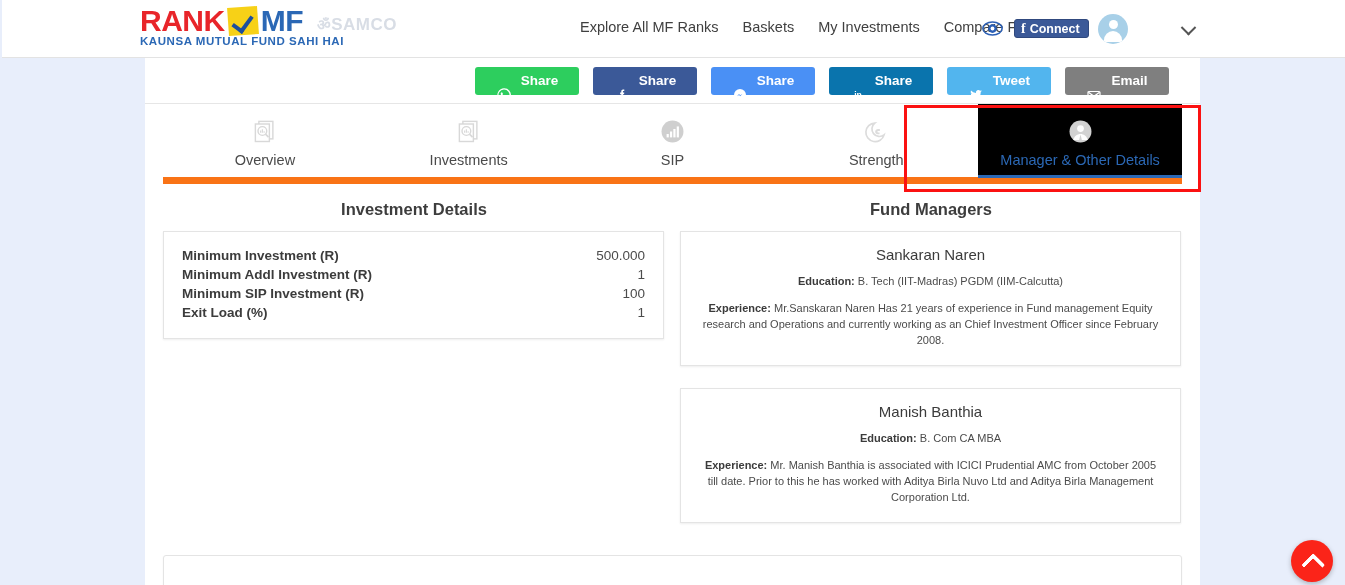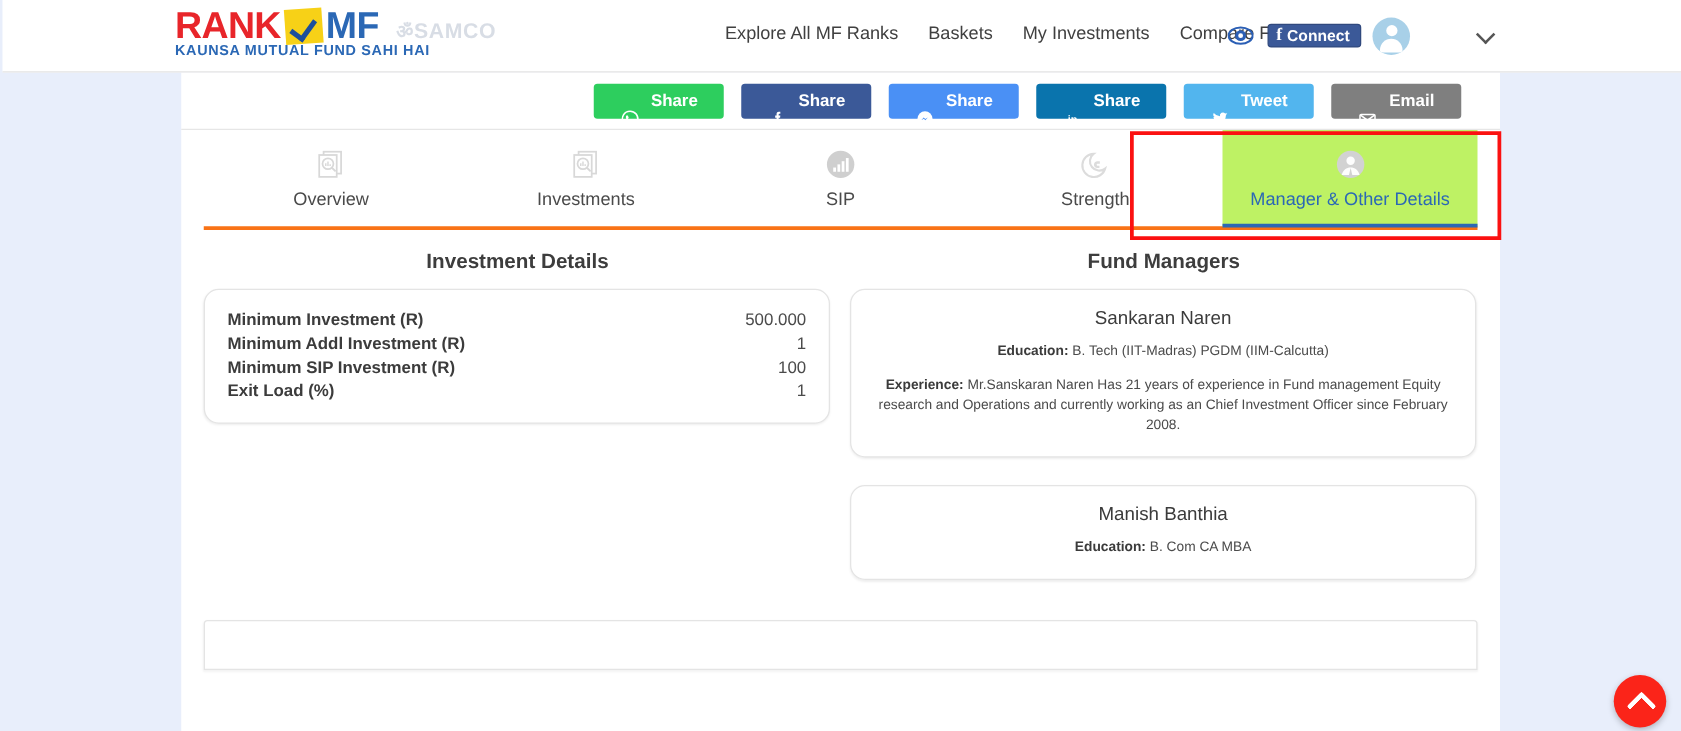--- a/index.html
+++ b/index.html
@@ -147,40 +147,40 @@
   .sb-linkedin  { background: #0a74ad; }
   .sb-twitter   { background: #52b5ee; }
   .sb-email     { background: #7f7f7f; }
 
   
   .tabs {
     position: relative;
     height: 80px;
     display: flex;
     align-items: stretch;
-    border-bottom: 3px solid #f97316;
+    border-bottom: 7px solid #f97316;
     margin: 0 18px;
   }
   .tab {
     flex: 1;
     display: flex; flex-direction: column;
     align-items: center; justify-content: flex-start;
     padding-top: 12px;
     cursor: pointer;
     position: relative;
   }
   .tab-icon {
     height: 30px; width: 34px;
     display: flex; align-items: center; justify-content: center;
     margin-bottom: 6px;
   }
   .tab-label {
     font-size: 14.5px; color: #4a4a4a;
   }
-  .tab.active { background: #bef264; }
+  .tab.active { background: #000000; }
   .tab.active .tab-label { color: #2b68b5; }
   .tab.active::after {
     content: ""; position: absolute;
     left: 0; right: 0; bottom: -1px; height: 3px;
     background: #2b68b5;
   }
   .redbox {
     position: absolute;
     left: 741px; top: 1px;
     width: 297px; height: 87px;
@@ -197,21 +197,21 @@
     text-align: center;
   }
   .col { width: 501px; }
   .section-title {
     font-size: 16.5px; color: #3d3d3d;
     margin: 0 0 12px 1px;
   }
   .panel {
     background: #fff;
     border: 1px solid #e4e4e4;
-    border-radius: 12px;
+    border-radius: 0;
     box-shadow: 0 1px 2px rgba(0,0,0,0.07);
     padding: 14px 18px 16px 18px;
   }
 
   .kv-row {
     display: flex; justify-content: space-between;
     align-items: baseline;
     font-size: 13.5px;
     padding: 2px 0;
   }
@@ -465,20 +465,21 @@
 
         <div class="panel mgr-panel">
           <h3 class="mgr-name">Sankaran Naren</h3>
           <p class="mgr-line"><b>Education:</b><span> B. Tech (IIT-Madras) PGDM (IIM-Calcutta)</span></p>
           <p class="mgr-line"><b>Experience:</b><span> Mr.Sanskaran Naren Has 21 years of experience in Fund management Equity research and Operations and currently working as an Chief Investment Officer since February 2008.</span></p>
         </div>
 
         <div class="panel mgr-panel">
           <h3 class="mgr-name">Manish Banthia</h3>
           <p class="mgr-line"><b>Education:</b><span> B. Com CA MBA</span></p>
+          <p class="mgr-line"><b>Experience:</b><span> Mr. Manish Banthia is associated with ICICI Prudential AMC from October 2005 till date. Prior to this he has worked with Aditya Birla Nuvo Ltd and Aditya Birla Management Corporation Ltd.</span></p>
         </div>
       </div>
     </div>
 
     <div class="partial-card"></div>
   </div>
 
   <div class="fab"></div>
 </div>
 

